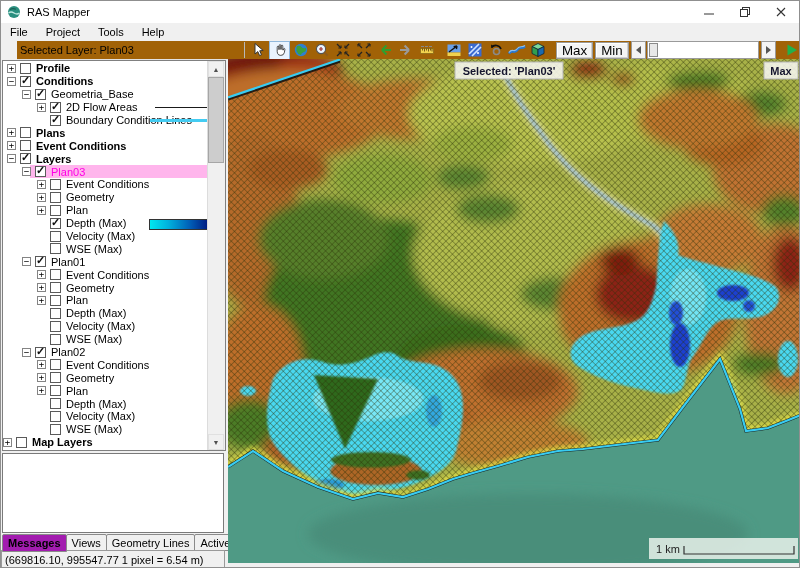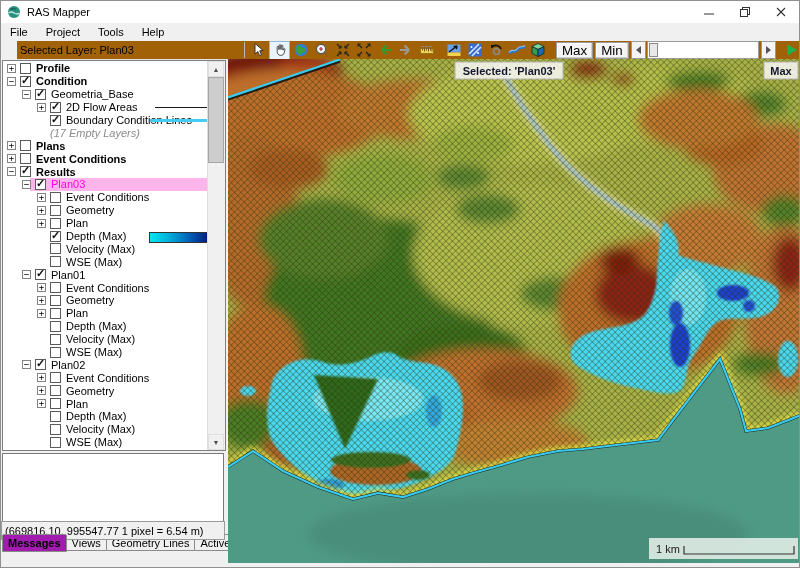--- a/index.html
+++ b/index.html
@@ -50,21 +50,21 @@
   .sarrow{position:absolute;left:0;width:16px;height:16px;background:#f0f0f0;display:flex;align-items:center;justify-content:center;
     font-size:7px;color:#505050;border:1px solid #e0e0e0;box-sizing:border-box;}
   .sthumb{position:absolute;left:0;top:16px;width:16px;height:86px;background:#cdcdcd;border:1px solid #a6a6a6;box-sizing:border-box;}
   .msgbox{position:absolute;left:1px;top:452px;width:222px;height:80px;background:#ffffff;border:1px solid #7a7a7a;box-sizing:border-box;}
   .tabsrow{position:absolute;left:1px;top:533px;height:17px;display:flex;align-items:flex-start;}
   .tab{height:15px;padding:0 5px;background:#f0f0f0;border:1px solid #8a8a8a;border-radius:2px 2px 0 0;margin-right:-1px;
     display:flex;align-items:center;font-size:11px;}
   .tab.active{font-weight:bold;height:16px;background:#a21caf;position:relative;z-index:2;}
   .tab-arrow{width:13px;height:15px;background:#f0f0f0;border:1px solid #8a8a8a;display:flex;align-items:center;justify-content:center;
     font-size:7px;color:#333;margin-left:1px;}
-  .statusbar{position:absolute;left:0;top:520px;width:224px;height:19px;background:#f0f0f0;border:1px solid #9a9a9a;
+  .statusbar{position:absolute;left:0;top:549px;width:224px;height:19px;background:#f0f0f0;border:1px solid #9a9a9a;
     box-sizing:border-box;display:flex;align-items:center;padding-left:3px;}
   
   .mapwrap{position:absolute;left:227px;top:58px;width:573px;height:504px;background:#4f9a85;}
   .map-bottom-strip{position:absolute;left:227px;top:562px;width:573px;height:6px;background:#f0f0f0;}
 </style>
 </head>
 <body>
 
 <div class="window">
 
@@ -237,21 +237,21 @@
           <span class="exp">+</span>
           <span class="cb"></span>
           <span class="lbl b">Profile</span>
         </div>
         <div class="trow">
           <span class="ind" style="width: 4px;"></span>
           <span class="exp">−</span>
           <span class="cb">
             <span class="ck">✓</span>
           </span>
-          <span class="lbl b">Condition</span>
+          <span class="lbl b">Conditions</span>
         </div>
         <div class="trow">
           <span class="ind" style="width: 19px;"></span>
           <span class="exp">−</span>
           <span class="cb">
             <span class="ck">✓</span>
           </span>
           <span class="lbl">Geometria_Base</span>
         </div>
         <div class="trow">
@@ -266,43 +266,38 @@
         <div class="trow">
           <span class="ind" style="width: 34px;"></span>
           <span class="expsp"></span>
           <span class="cb">
             <span class="ck">✓</span>
           </span>
           <span class="lbl">Boundary Condition Lines</span>
           <span class="sw-bcline"></span>
         </div>
         <div class="trow">
-          <span class="ind" style="width: 34px;"></span>
-          <span class="expsp"></span>
-          <span class="lbl it">(17 Empty Layers)</span>
-        </div>
-        <div class="trow">
           <span class="ind" style="width: 4px;"></span>
           <span class="exp">+</span>
           <span class="cb"></span>
           <span class="lbl b">Plans</span>
         </div>
         <div class="trow">
           <span class="ind" style="width: 4px;"></span>
           <span class="exp">+</span>
           <span class="cb"></span>
           <span class="lbl b">Event Conditions</span>
         </div>
         <div class="trow">
           <span class="ind" style="width: 4px;"></span>
           <span class="exp">−</span>
           <span class="cb">
             <span class="ck">✓</span>
           </span>
-          <span class="lbl b">Results</span>
+          <span class="lbl b">Layers</span>
         </div>
         <div class="trow sel">
           <span class="ind" style="width: 19px;"></span>
           <span class="exp">−</span>
           <span class="cb">
             <span class="ck">✓</span>
           </span>
           <span class="lbl sellbl">Plan03</span>
         </div>
         <div class="trow">

